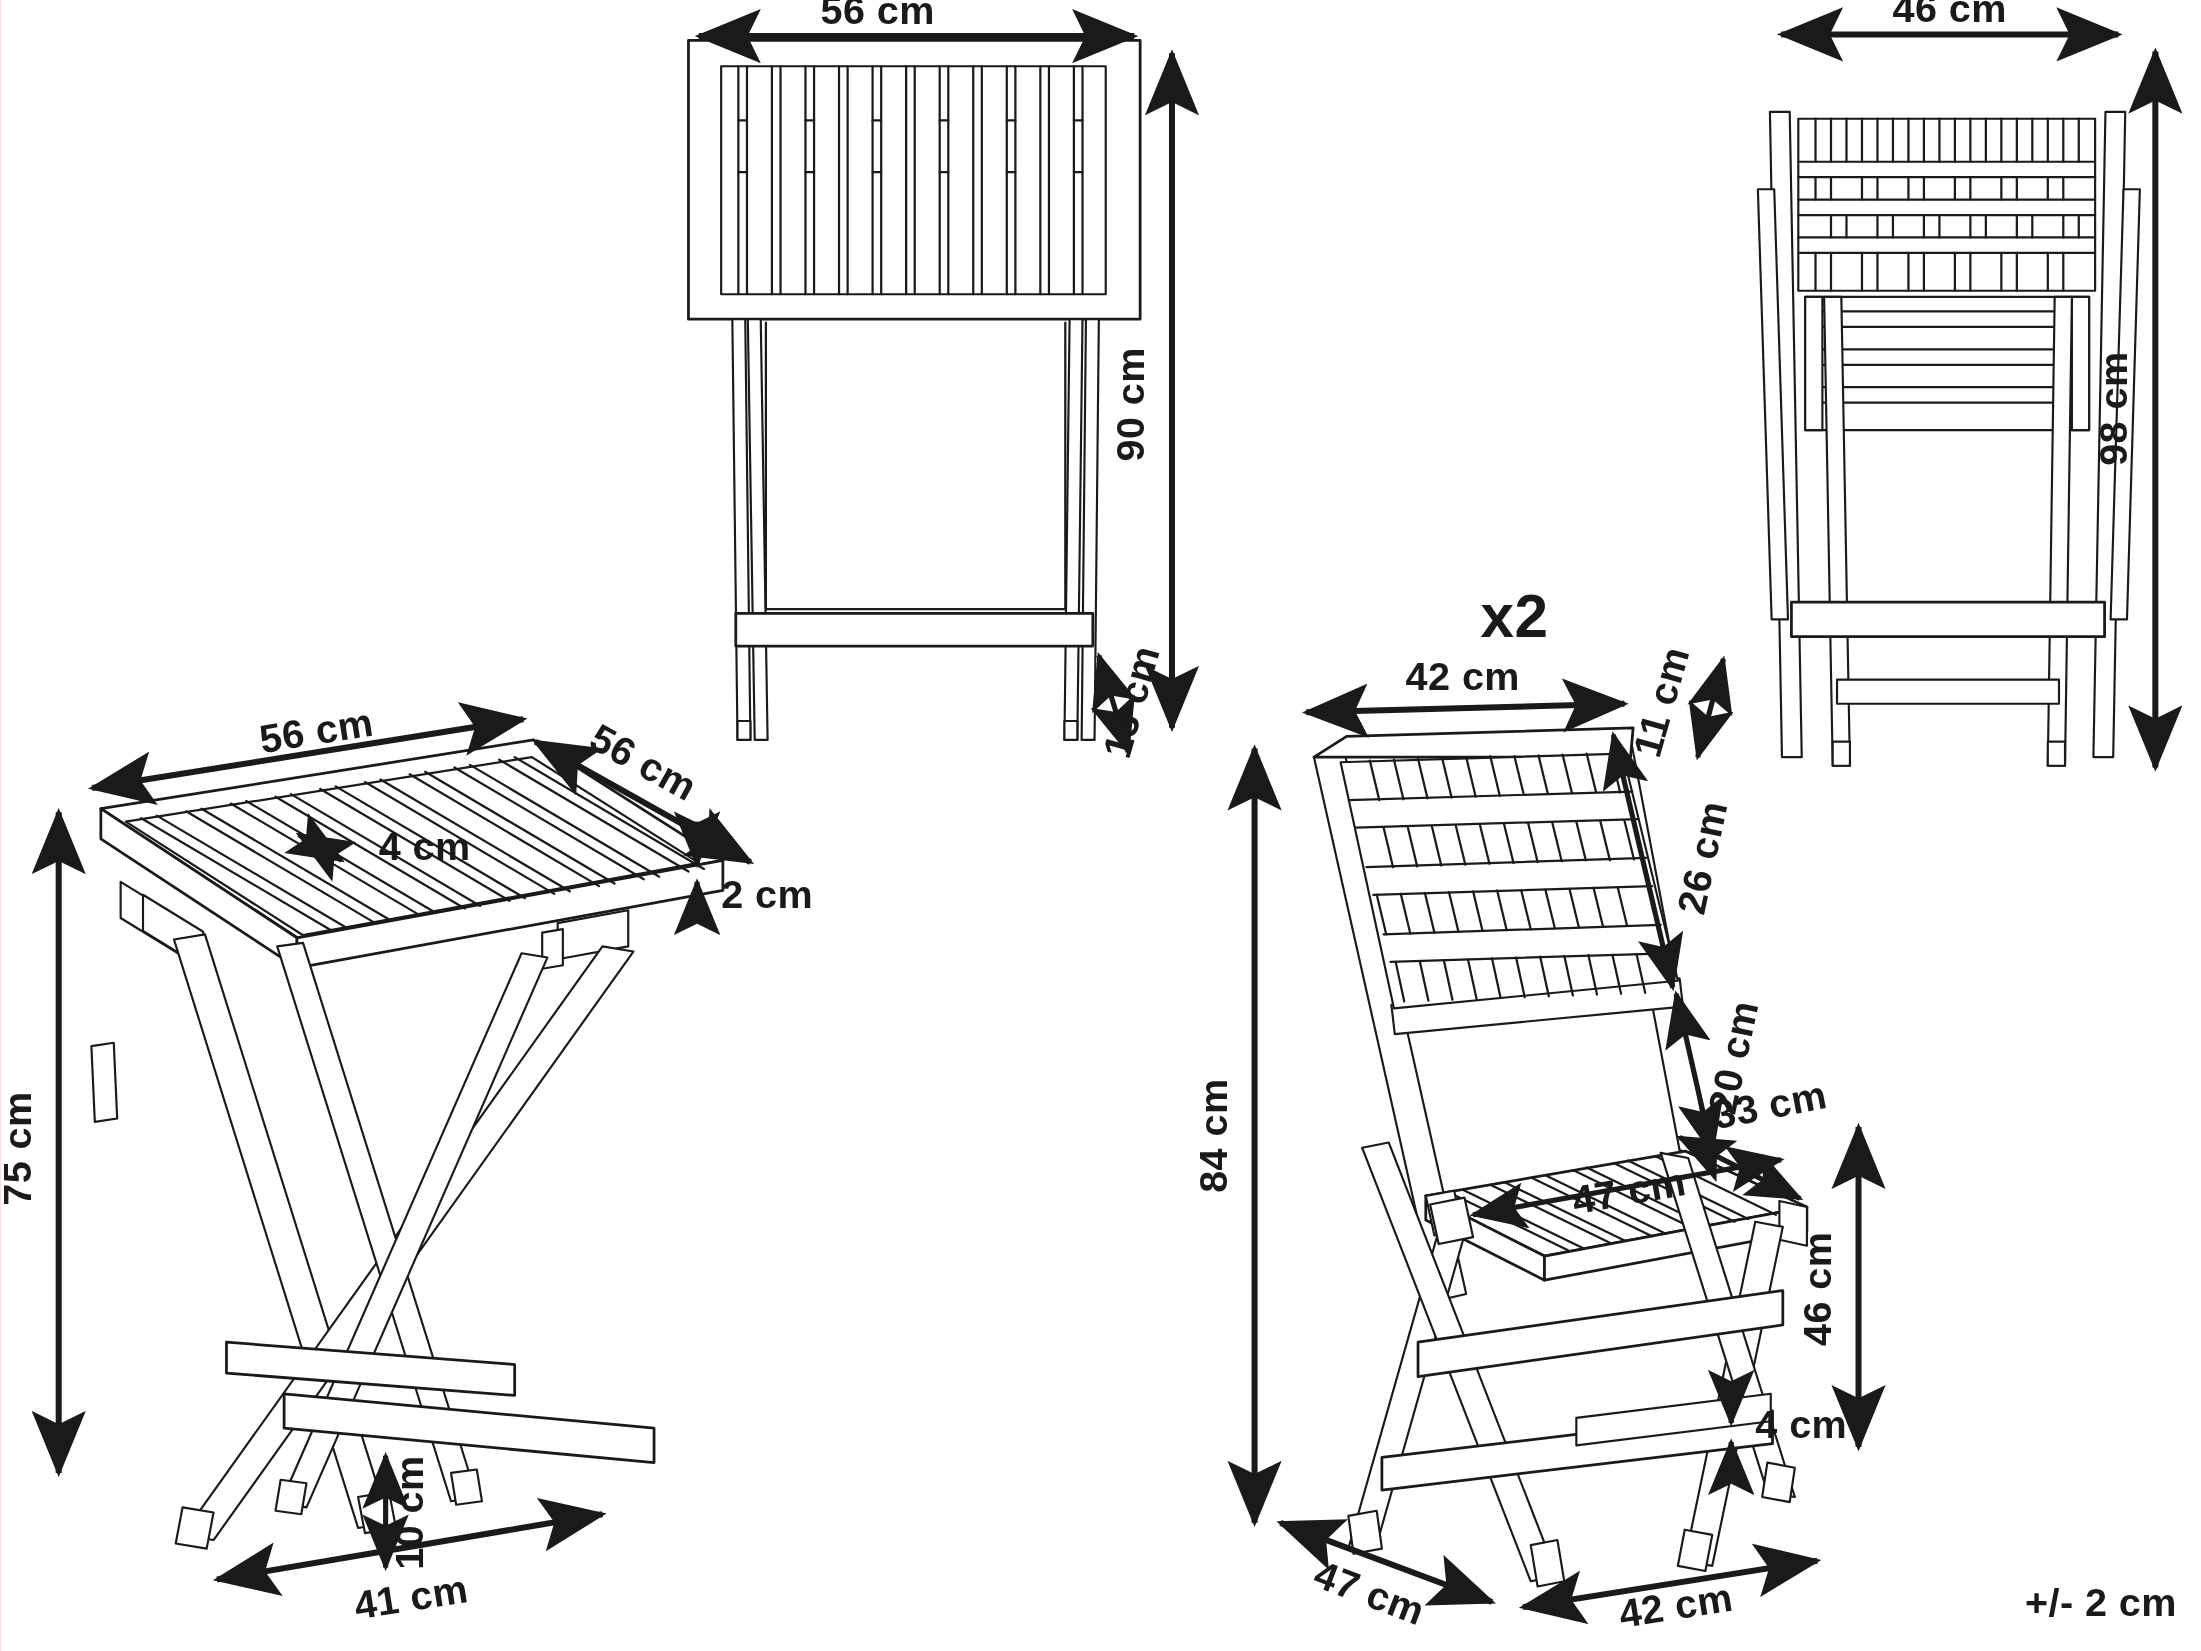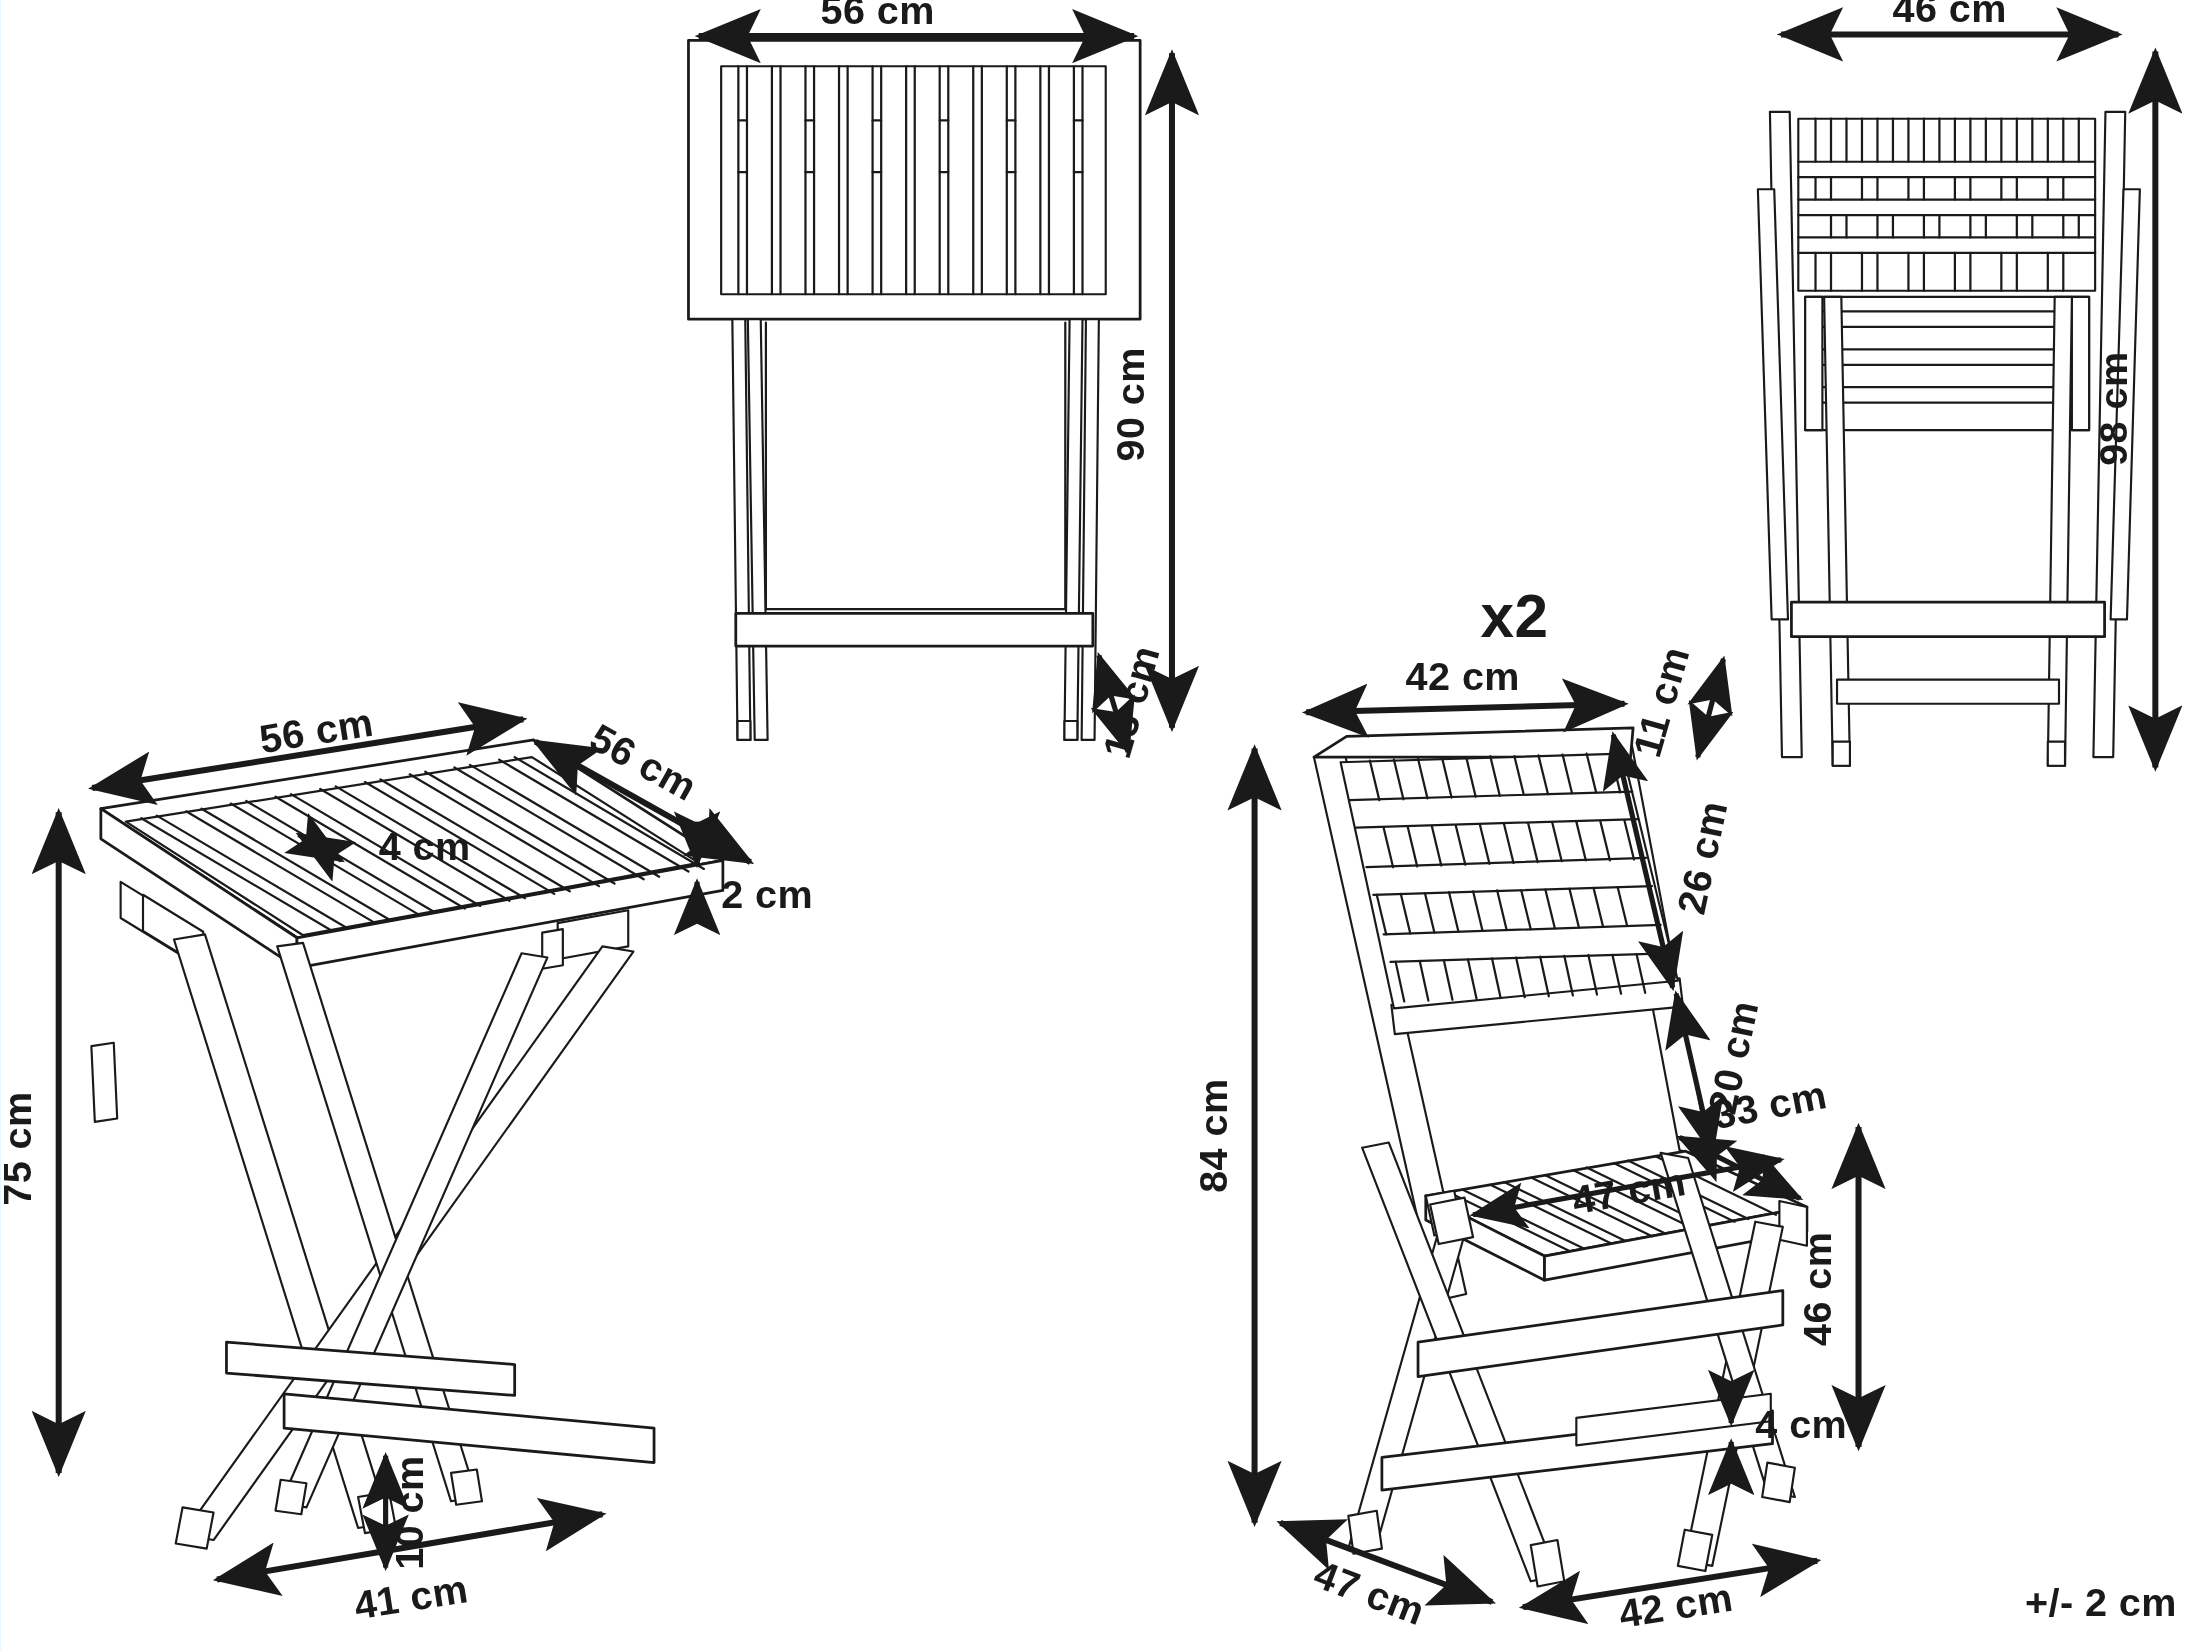--- a/index.html
+++ b/index.html
@@ -1,21 +1,21 @@
 <!DOCTYPE html>
 <html style="font-size:13.8px"><head>
 <meta charset="utf-8">
 <style>
   html,body{margin:0;padding:0;background:#ffffff;}
   body{
     font-family:"Liberation Sans", sans-serif;
     width:2202px;height:1651px;overflow:hidden;position:relative;
     -webkit-font-smoothing:antialiased;
   }
-  #stage{position:absolute;left:0;top:0;width:2202px;height:1651px;background:#7dd3fc;}
+  #stage{position:absolute;left:0;top:0;width:2202px;height:1651px;background:#ec4899;}
   svg#drawing{position:absolute;left:0;top:0;width:2202px;height:1651px;display:block;}
   .ln-thin{fill:none;stroke:#1a1a1a;stroke-width:2.6;stroke-linejoin:round;stroke-linecap:round;}
   .fillw{fill:#ffffff;stroke:#1a1a1a;stroke-width:3.2;stroke-linejoin:round;stroke-linecap:round;}
   .fillw-thin{fill:#ffffff;stroke:#1a1a1a;stroke-width:2.5;stroke-linejoin:round;stroke-linecap:round;}
   .dim{fill:none;stroke:#1a1a1a;stroke-width:7;stroke-linecap:butt;}
   .dim-thin{fill:none;stroke:#1a1a1a;stroke-width:6;stroke-linecap:butt;}
   .lbl{
     font-family:"Liberation Sans", sans-serif;
     font-weight:bold;fill:#1a1a1a;
     font-size:46px;letter-spacing:0.5px;

